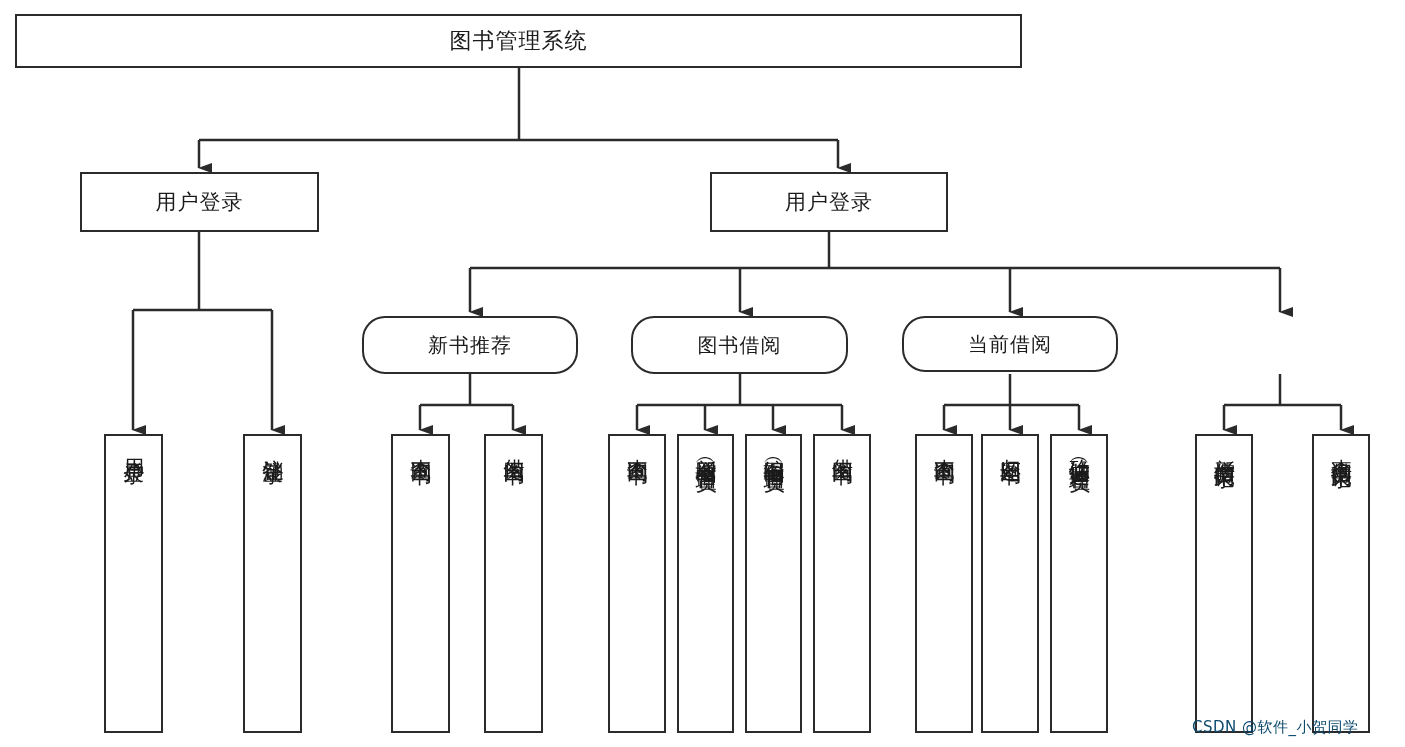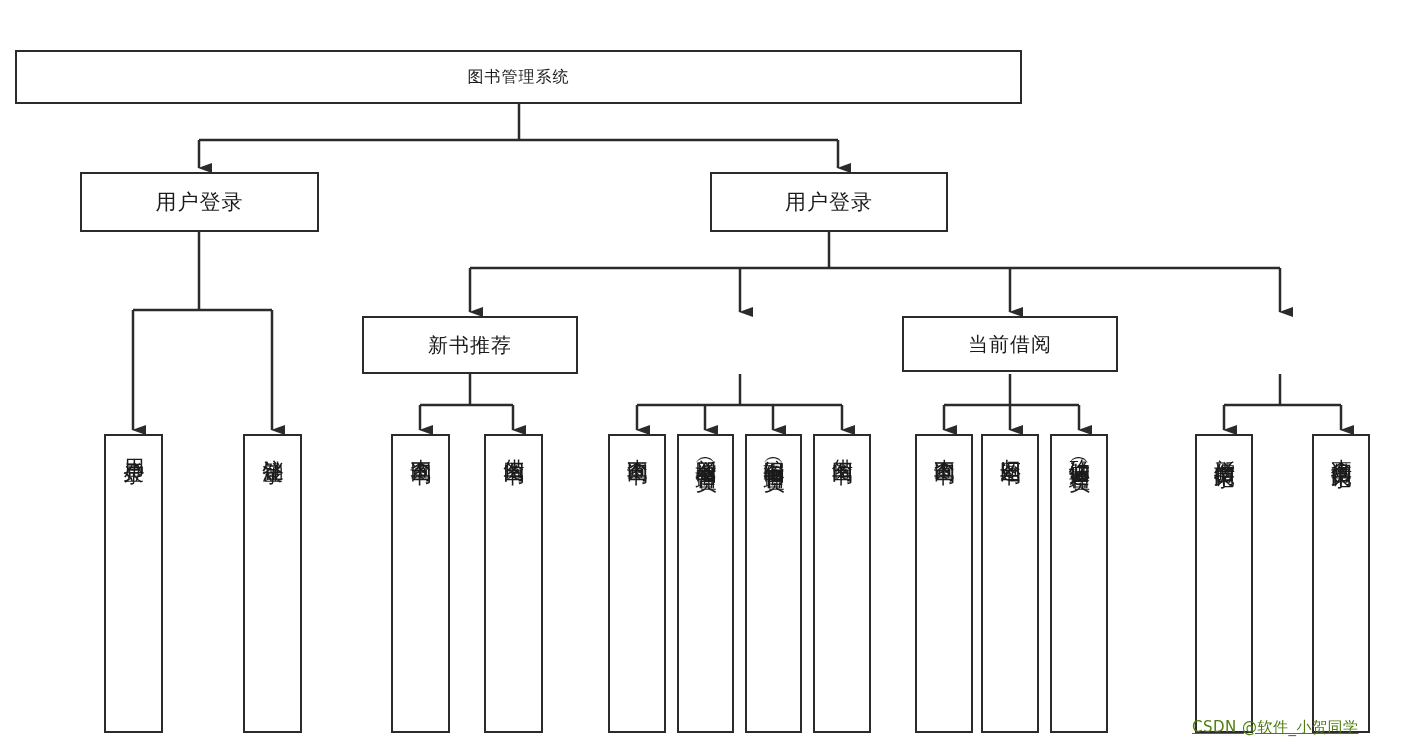--- a/index.html
+++ b/index.html
@@ -30,53 +30,52 @@
     position: absolute;
     box-sizing: border-box;
     background: #ffffff;
     border: 2px solid #2b2b2b;
     display: flex;
     align-items: center;
     justify-content: center;
     color: #1b1b1b;
   }
   .node.root {
-    font-size: 16px;
+    font-size: 22px;
     letter-spacing: 1px;
-    margin-top: 36px;
   }
   .node.level2 {
     font-size: 21px;
     letter-spacing: 1px;
   }
   .node.level3 {
     font-size: 20px;
     letter-spacing: 1px;
+    border-radius: 23px;
   }
   .node.leaf {
     align-items: flex-start;
     justify-content: center;
     padding-top: 6px;
   }
   .leaf .vtext {
     writing-mode: vertical-rl;
     text-orientation: upright;
     font-size: 21px;
     line-height: 1.18;
     letter-spacing: 2px;
     white-space: nowrap;
     color: #1b1b1b;
   }
   .watermark {
     position: absolute;
     font-size: 15px;
-    color: #4d7c0f;
+    color: #0c4a6e;
     letter-spacing: 0.5px;
     white-space: nowrap;
-    text-decoration: underline;
   }
 </style>
 </head>
 <body>
 
 <div id="canvas">
 
   <svg id="connectors" viewBox="0 0 1405 747" xmlns="http://www.w3.org/2000/svg">
     <defs>
       <marker id="arrow" viewBox="0 0 12 14" refX="6" refY="13" markerWidth="12" markerHeight="14" orient="auto-start-reverse" markerUnits="userSpaceOnUse">
@@ -134,20 +133,23 @@
   <div class="node level2" style="left:80px; top:172px; width:239px; height:60px;">
     <span>用户登录</span>
   </div>
   <div class="node level2" style="left:710px; top:172px; width:238px; height:60px;">
     <span>用户登录</span>
   </div>
 
   <div class="node level3" style="left:362px; top:316px; width:216px; height:58px;">
     <span>新书推荐</span>
   </div>
+  <div class="node level3" style="left:631px; top:316px; width:217px; height:58px;">
+    <span>图书借阅</span>
+  </div>
   <div class="node level3" style="left:902px; top:316px; width:216px; height:56px;">
     <span>当前借阅</span>
   </div>
 
   <div class="node leaf" style="left:104px; top:434px; width:59px; height:299px;">
     <span class="vtext">用户登录</span>
   </div>
   <div class="node leaf" style="left:243px; top:434px; width:59px; height:299px;">
     <span class="vtext">注销登录</span>
   </div>

